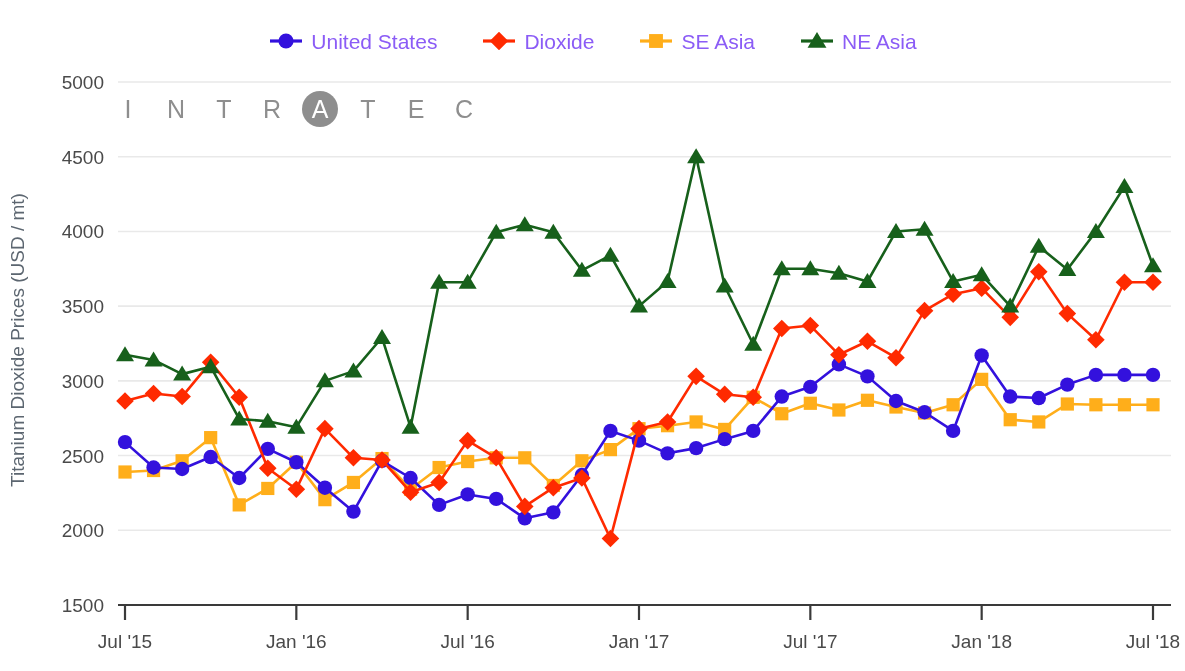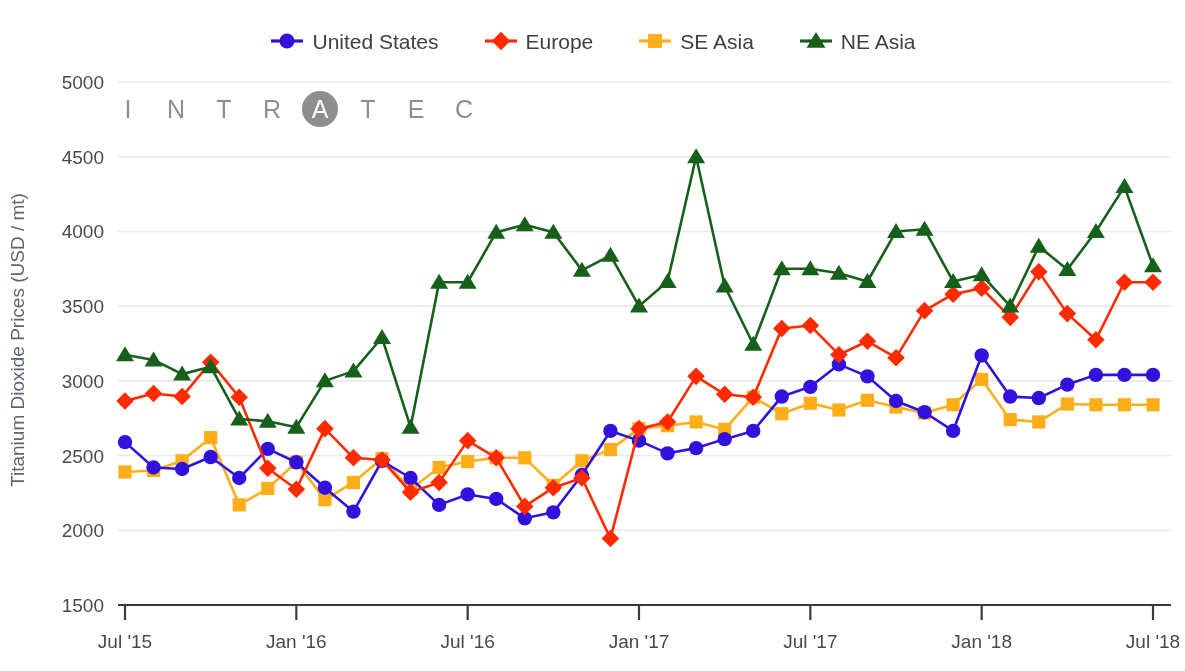--- a/index.html
+++ b/index.html
@@ -37,21 +37,21 @@
     pointer-events: auto;
   }
   .legend-swatch {
     display: block;
     width: 36px;
     height: 18px;
     position: relative;
   }
   .legend-label {
     font-size: 21px;
-    color: #404040;
+    color: #8b5cf6;
     line-height: 1;
     white-space: nowrap;
     font-family: "Liberation Sans", sans-serif;
   }
   #plot-svg {
     position: absolute;
     left: 0;
     top: 0;
   }
   .ytick-label, .xtick-label {
@@ -108,21 +108,21 @@
           <line x1="2" y1="9" x2="34" y2="9" stroke="#3311DD" stroke-width="3.2"></line>
           <circle cx="18" cy="9" r="7.5600000000000005" fill="#3311DD"></circle>
         </svg>
         <span class="legend-label">United States</span>
       </div>
       <div class="legend-item">
         <svg width="36" height="18" class="legend-swatch">
           <line x1="2" y1="9" x2="34" y2="9" stroke="#FF2A00" stroke-width="3.2"></line>
           <polygon points="18,-0.240000000000002 27.240000000000002,9 18,18.240000000000002 8.759999999999998,9" fill="#FF2A00"></polygon>
         </svg>
-        <span class="legend-label">Europe</span>
+        <span class="legend-label">Dioxide</span>
       </div>
       <div class="legend-item">
         <svg width="36" height="18" class="legend-swatch">
           <line x1="2" y1="9" x2="34" y2="9" stroke="#FFAE1A" stroke-width="3.2"></line>
           <rect x="11.07" y="2.0700000000000003" width="13.86" height="13.86" fill="#FFAE1A"></rect>
         </svg>
         <span class="legend-label">SE Asia</span>
       </div>
       <div class="legend-item">
         <svg width="36" height="18" class="legend-swatch">

